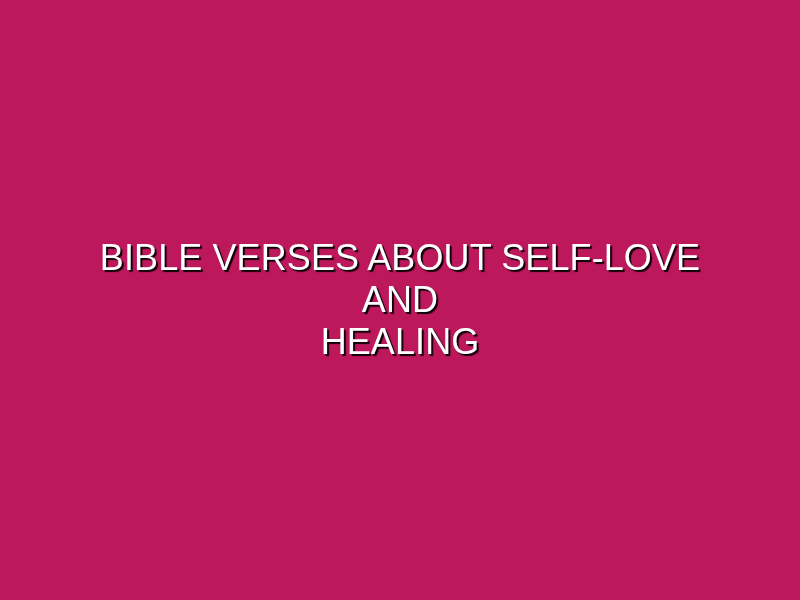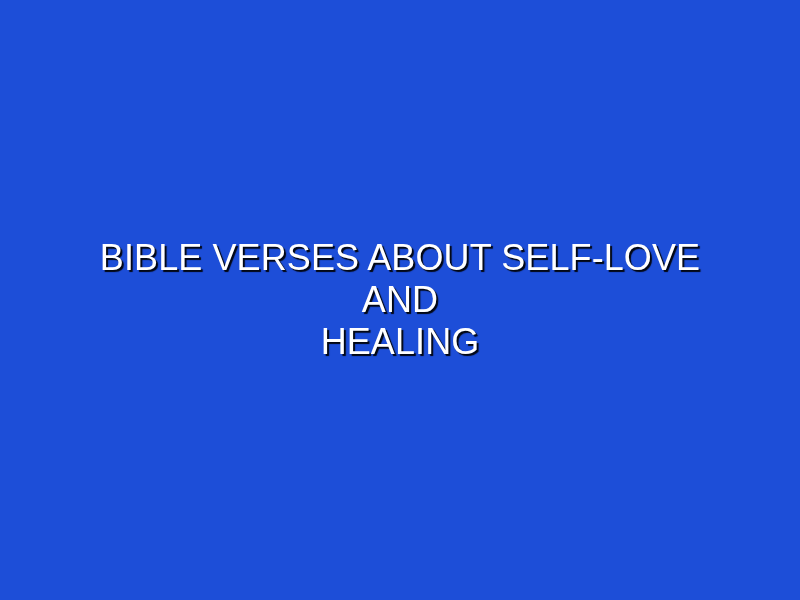--- a/index.html
+++ b/index.html
@@ -13,21 +13,21 @@
     height: 600px;
     overflow: hidden;
     font-family: "Liberation Sans", sans-serif;
   }
 
   #banner {
     position: relative;
     box-sizing: border-box;
     width: 800px;
     height: 600px;
-    background-color: #1d4ed8;
+    background-color: #be185d;
     display: flex;
     align-items: center;
     justify-content: center;
   }
 
   #title-block {
     width: 660px;
     text-align: center;
   }
 

